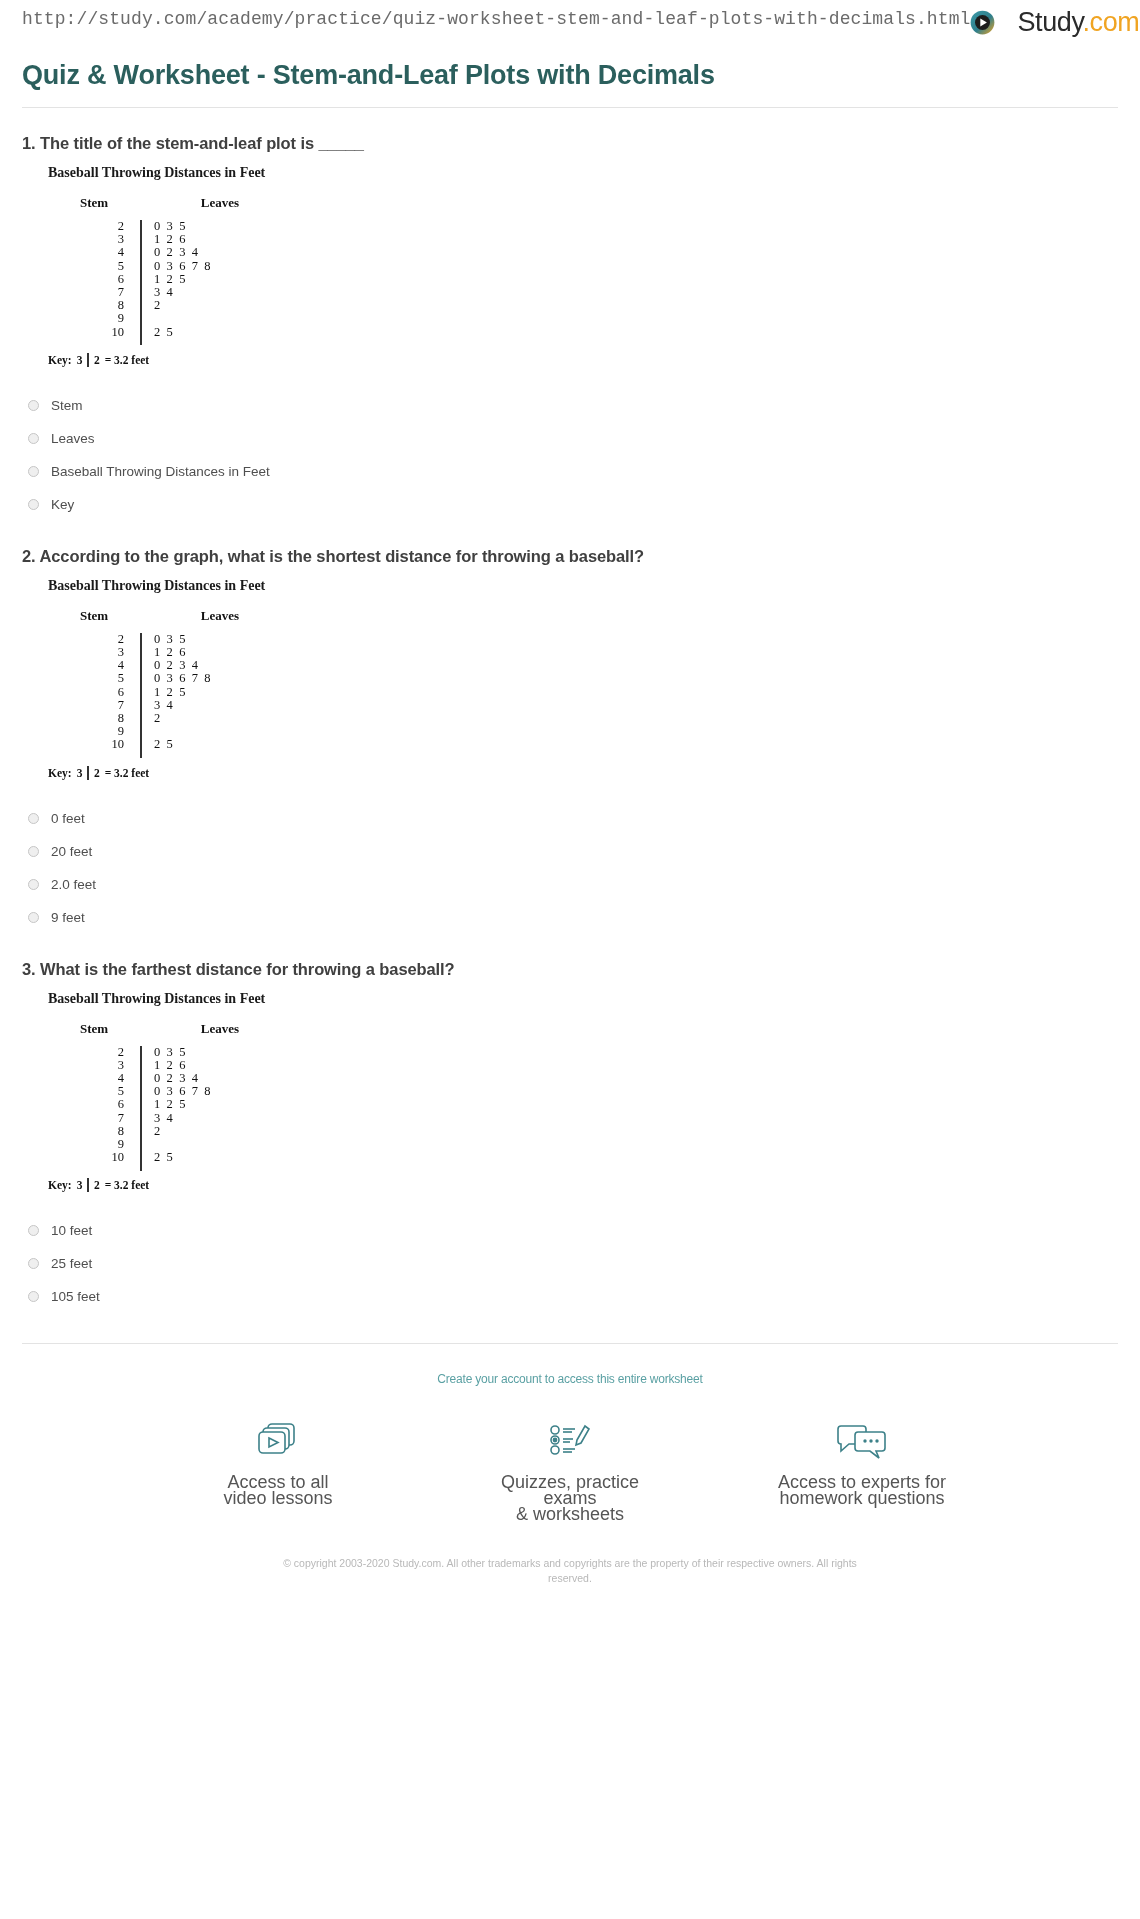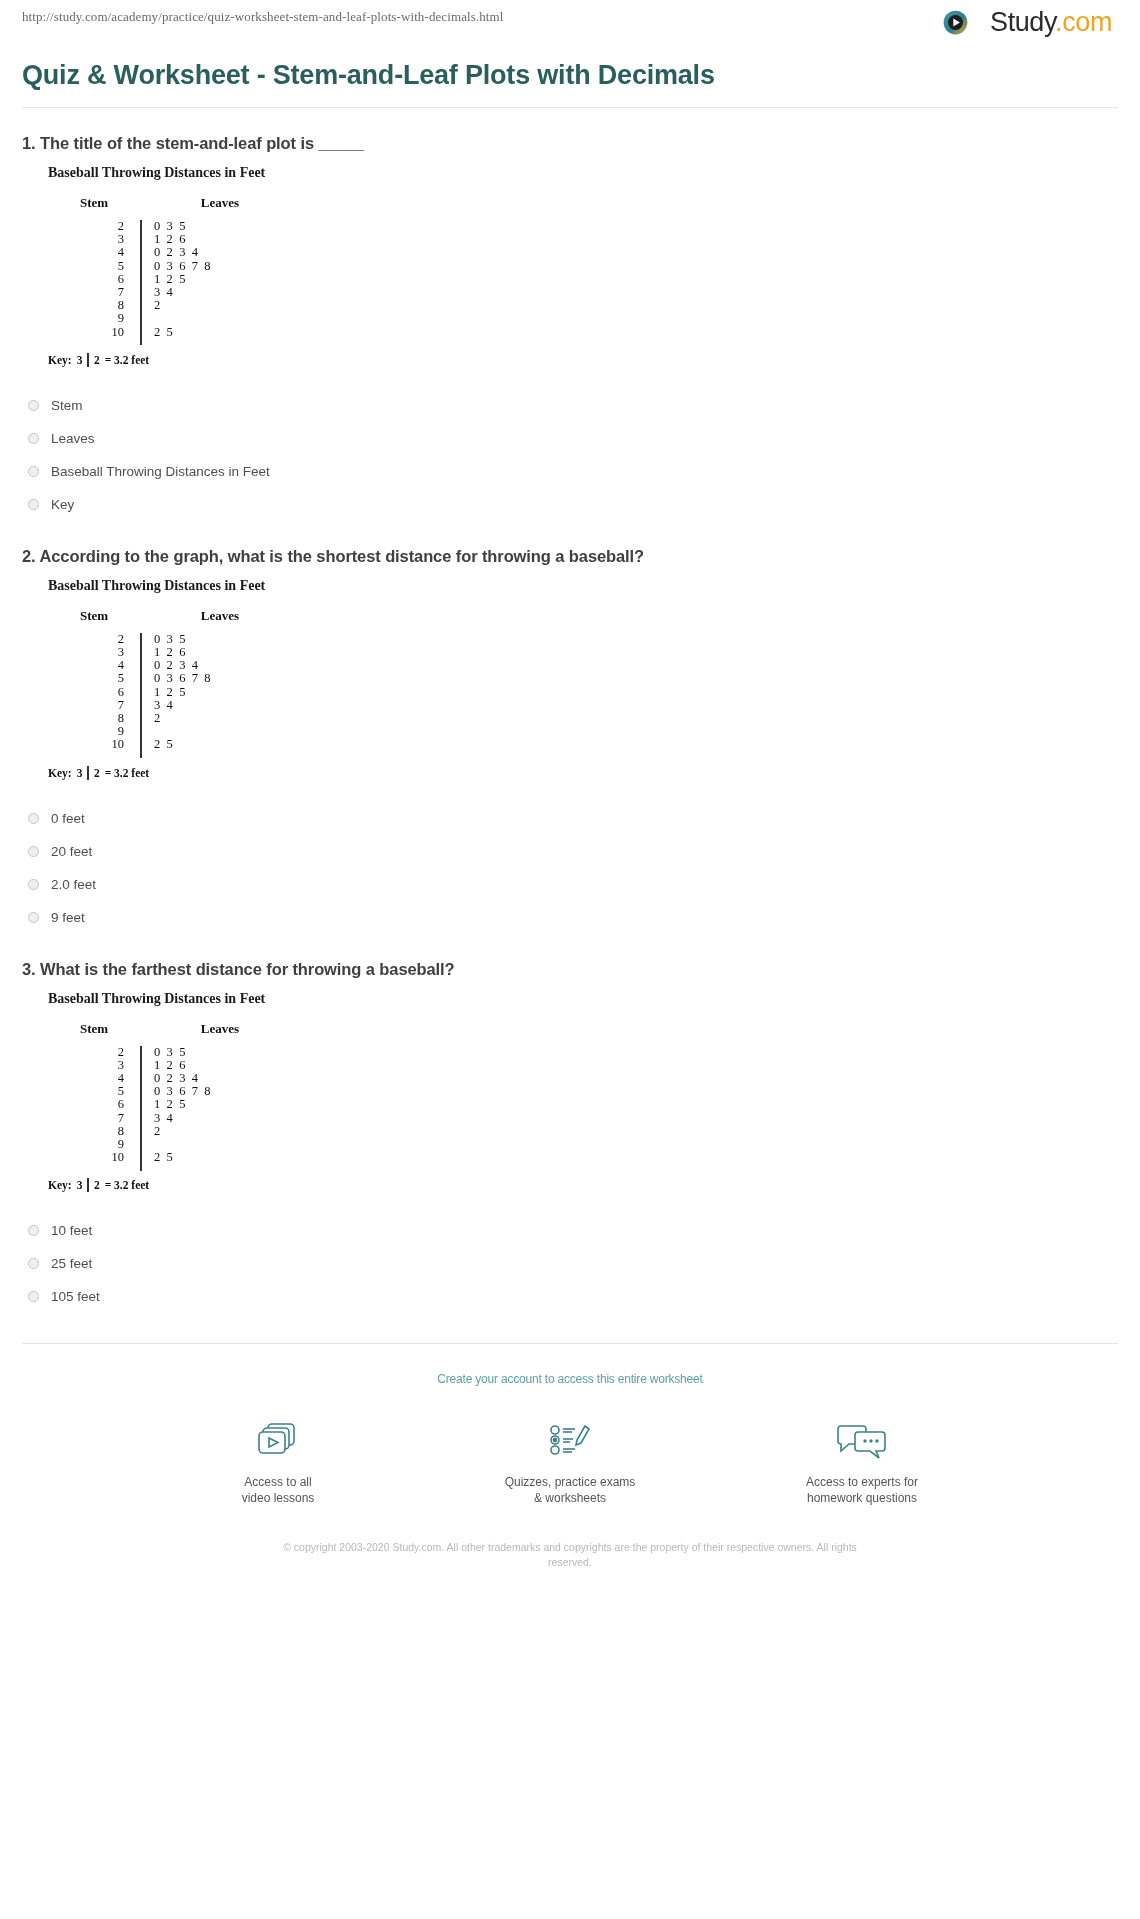--- a/index.html
+++ b/index.html
@@ -11,22 +11,22 @@
   body { width: 1140px; height: 1919px; position: relative; }
 
   .page { width: 1140px; padding: 0 18px; }
 
   
   .top-bar {
     display: flex; align-items: flex-start; justify-content: space-between;
     padding: 9px 4px 0 4px;
   }
   .url-text {
-    font-size: 13px; color: #6b6b6b; letter-spacing: .1px;
-    font-family: Liberation Serif, serif; white-space: nowrap;
+    font-size: 18px; color: #6b6b6b; letter-spacing: .1px;
+    font-family: Liberation Mono, monospace; white-space: nowrap;
   }
   .logo { display: flex; align-items: center; gap: 22px; padding-right: 6px; }
   .logo-mark { width: 25px; height: 25px; display:block; }
   .logo-word {
     font-size: 27px; color: #2b2b2b; font-weight: 400; letter-spacing: -0.4px;
     font-family: "Liberation Sans", sans-serif; line-height: 1;
   }
   .logo-word .dot { color: #f0a422; }
 
   h1.page-title {
@@ -88,21 +88,21 @@
   
   .cta-sep { border: 0; border-top: 1px solid #e3e3e3; margin: 30px 4px 0 4px; }
   .cta { text-align: center; padding-top: 28px; }
   .cta-head { font-size: 12px; color: #5aa0a3; font-weight: 400; letter-spacing: -0.2px; }
   .cta-sub { font-size: 12.5px; color: #585858; margin-top: 9px; }
   .features {
     display: flex; justify-content: center; gap: 112px; margin-top: 30px;
   }
   .feature { width: 180px; text-align: center; }
   .feature-icon { height: 48px; display: flex; align-items: center; justify-content: center; }
-  .feature-text { font-size: 12px; color: #555; line-height: 16px; margin-top: 10px; }
+  .feature-text { font-size: 18px; color: #555; line-height: 16px; margin-top: 10px; }
   .copyright {
     font-size: 10.5px; color: #b8b8b8; text-align: center;
     margin: 34px auto 0 auto; width: 600px; line-height: 15px;
   }
 </style>
 </head>
 <body>
 
 <div class="page">
 

